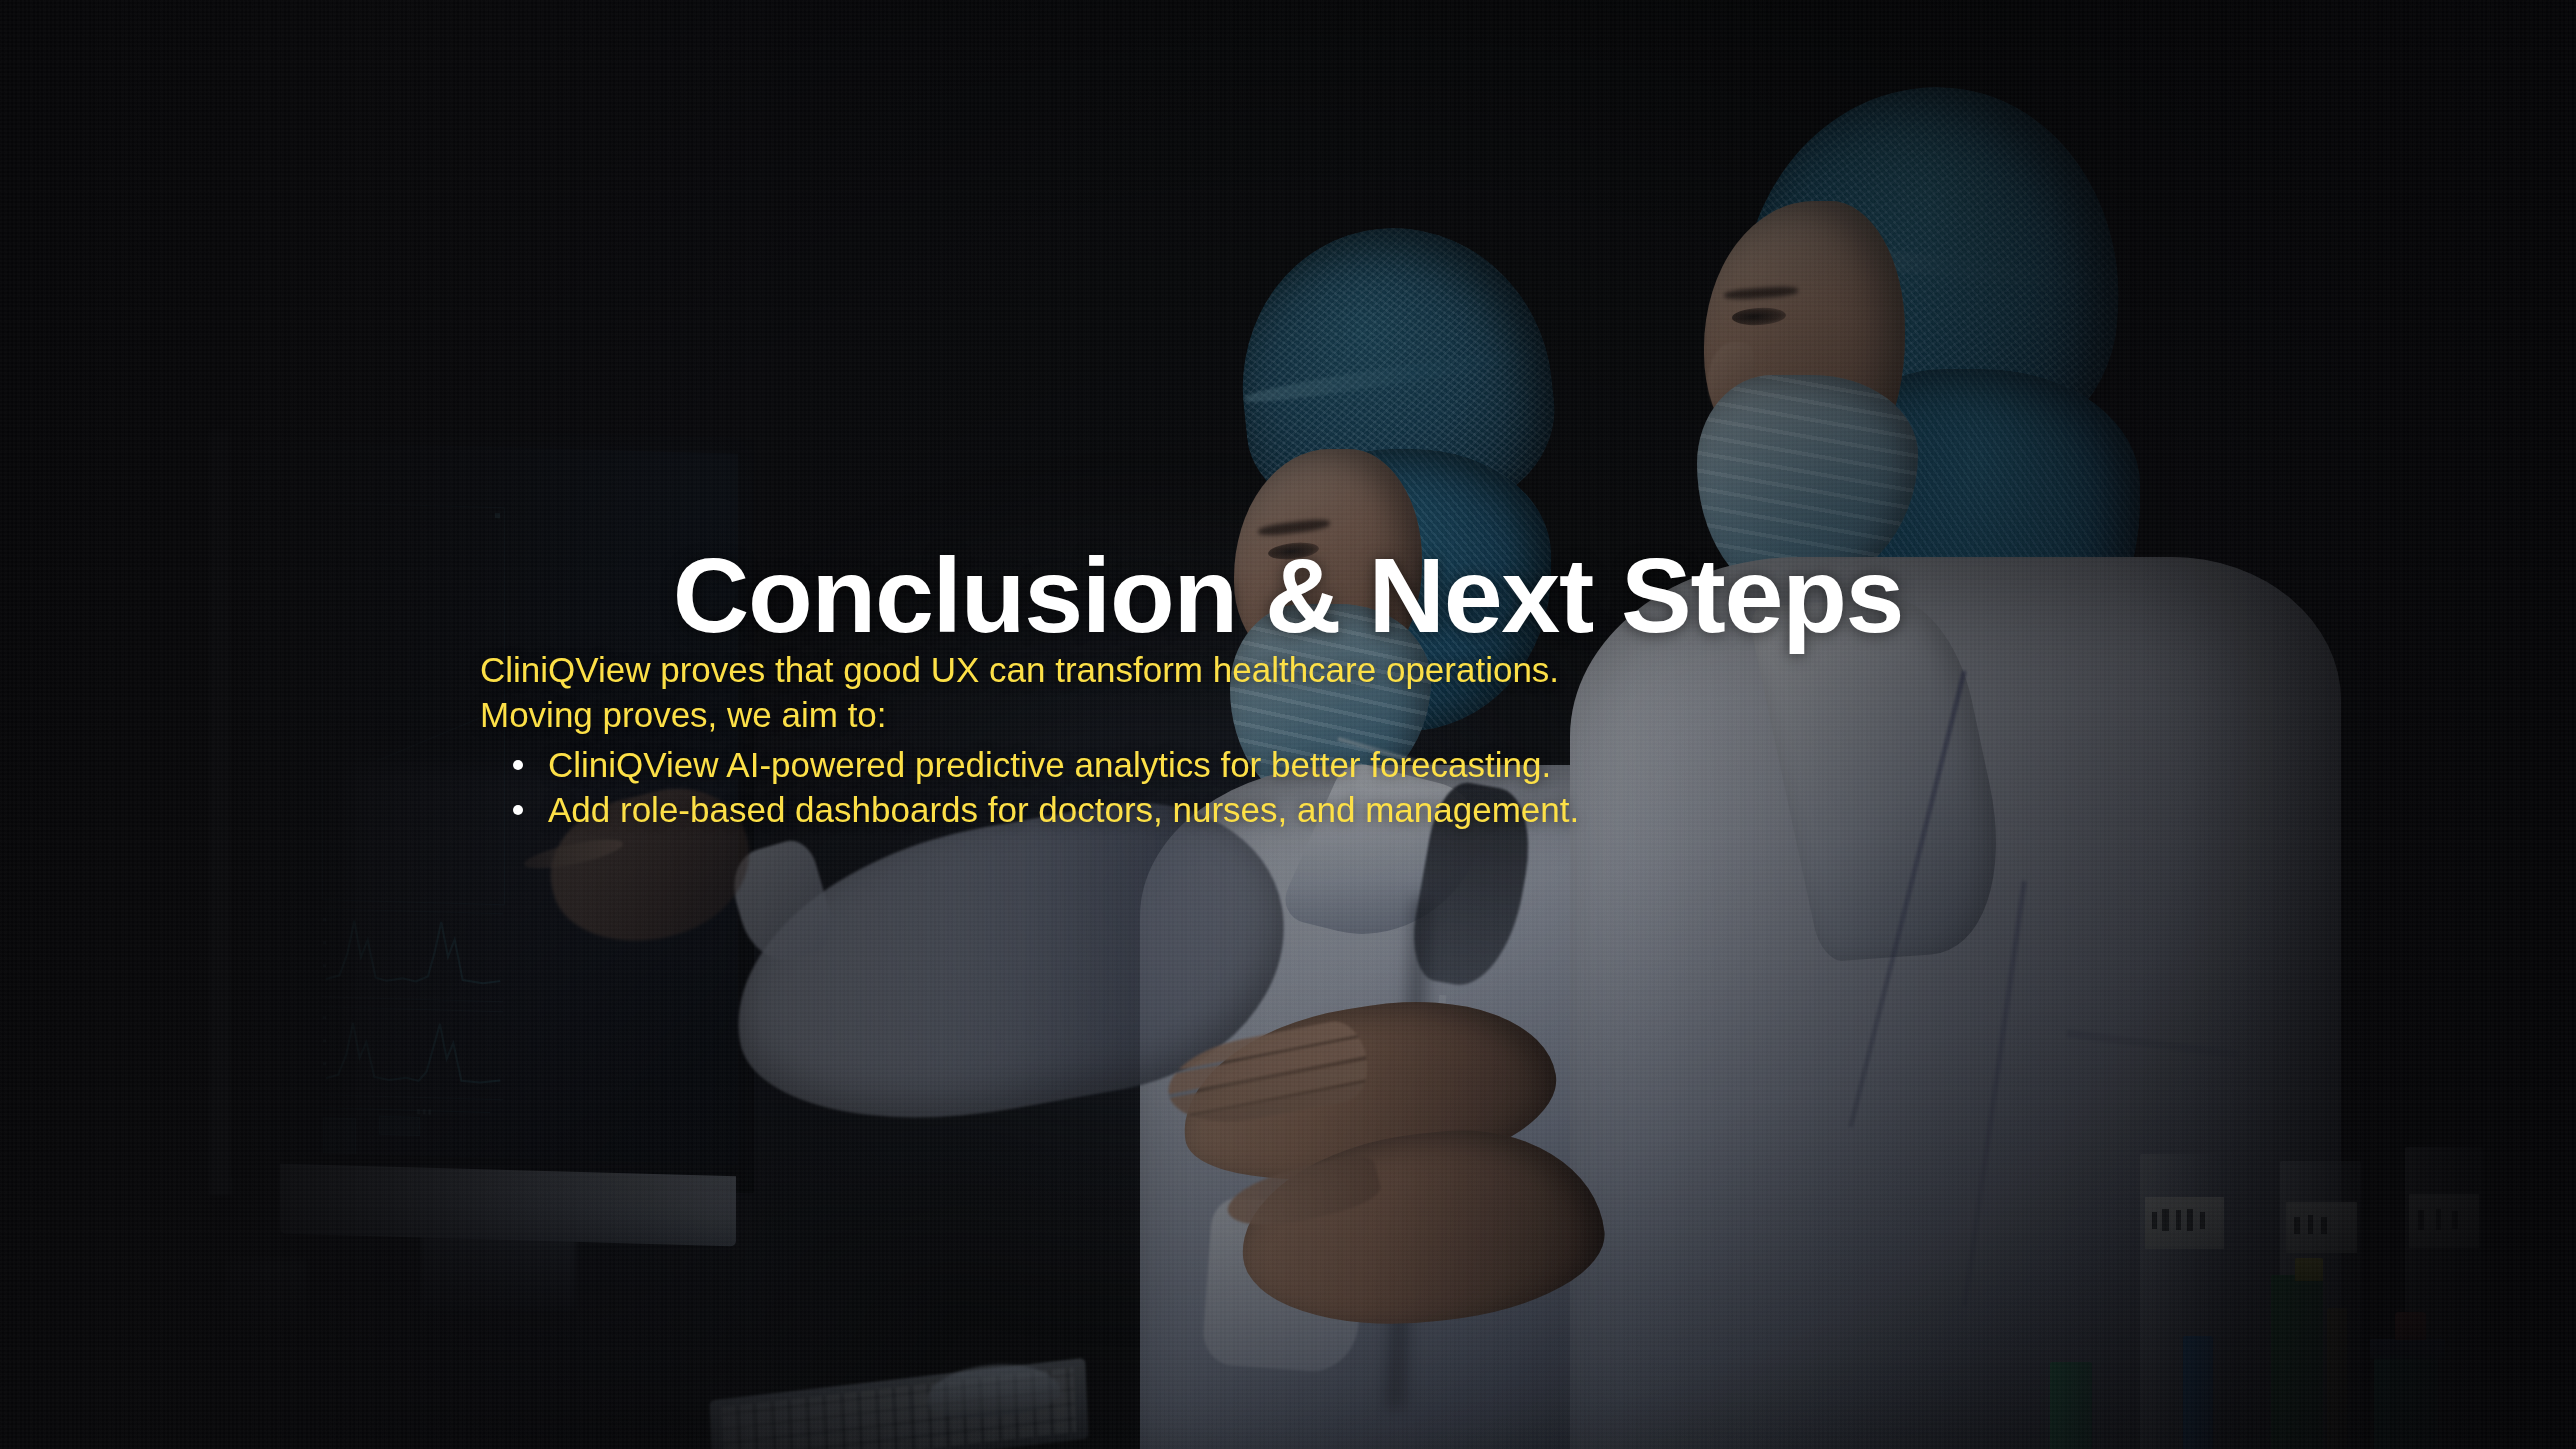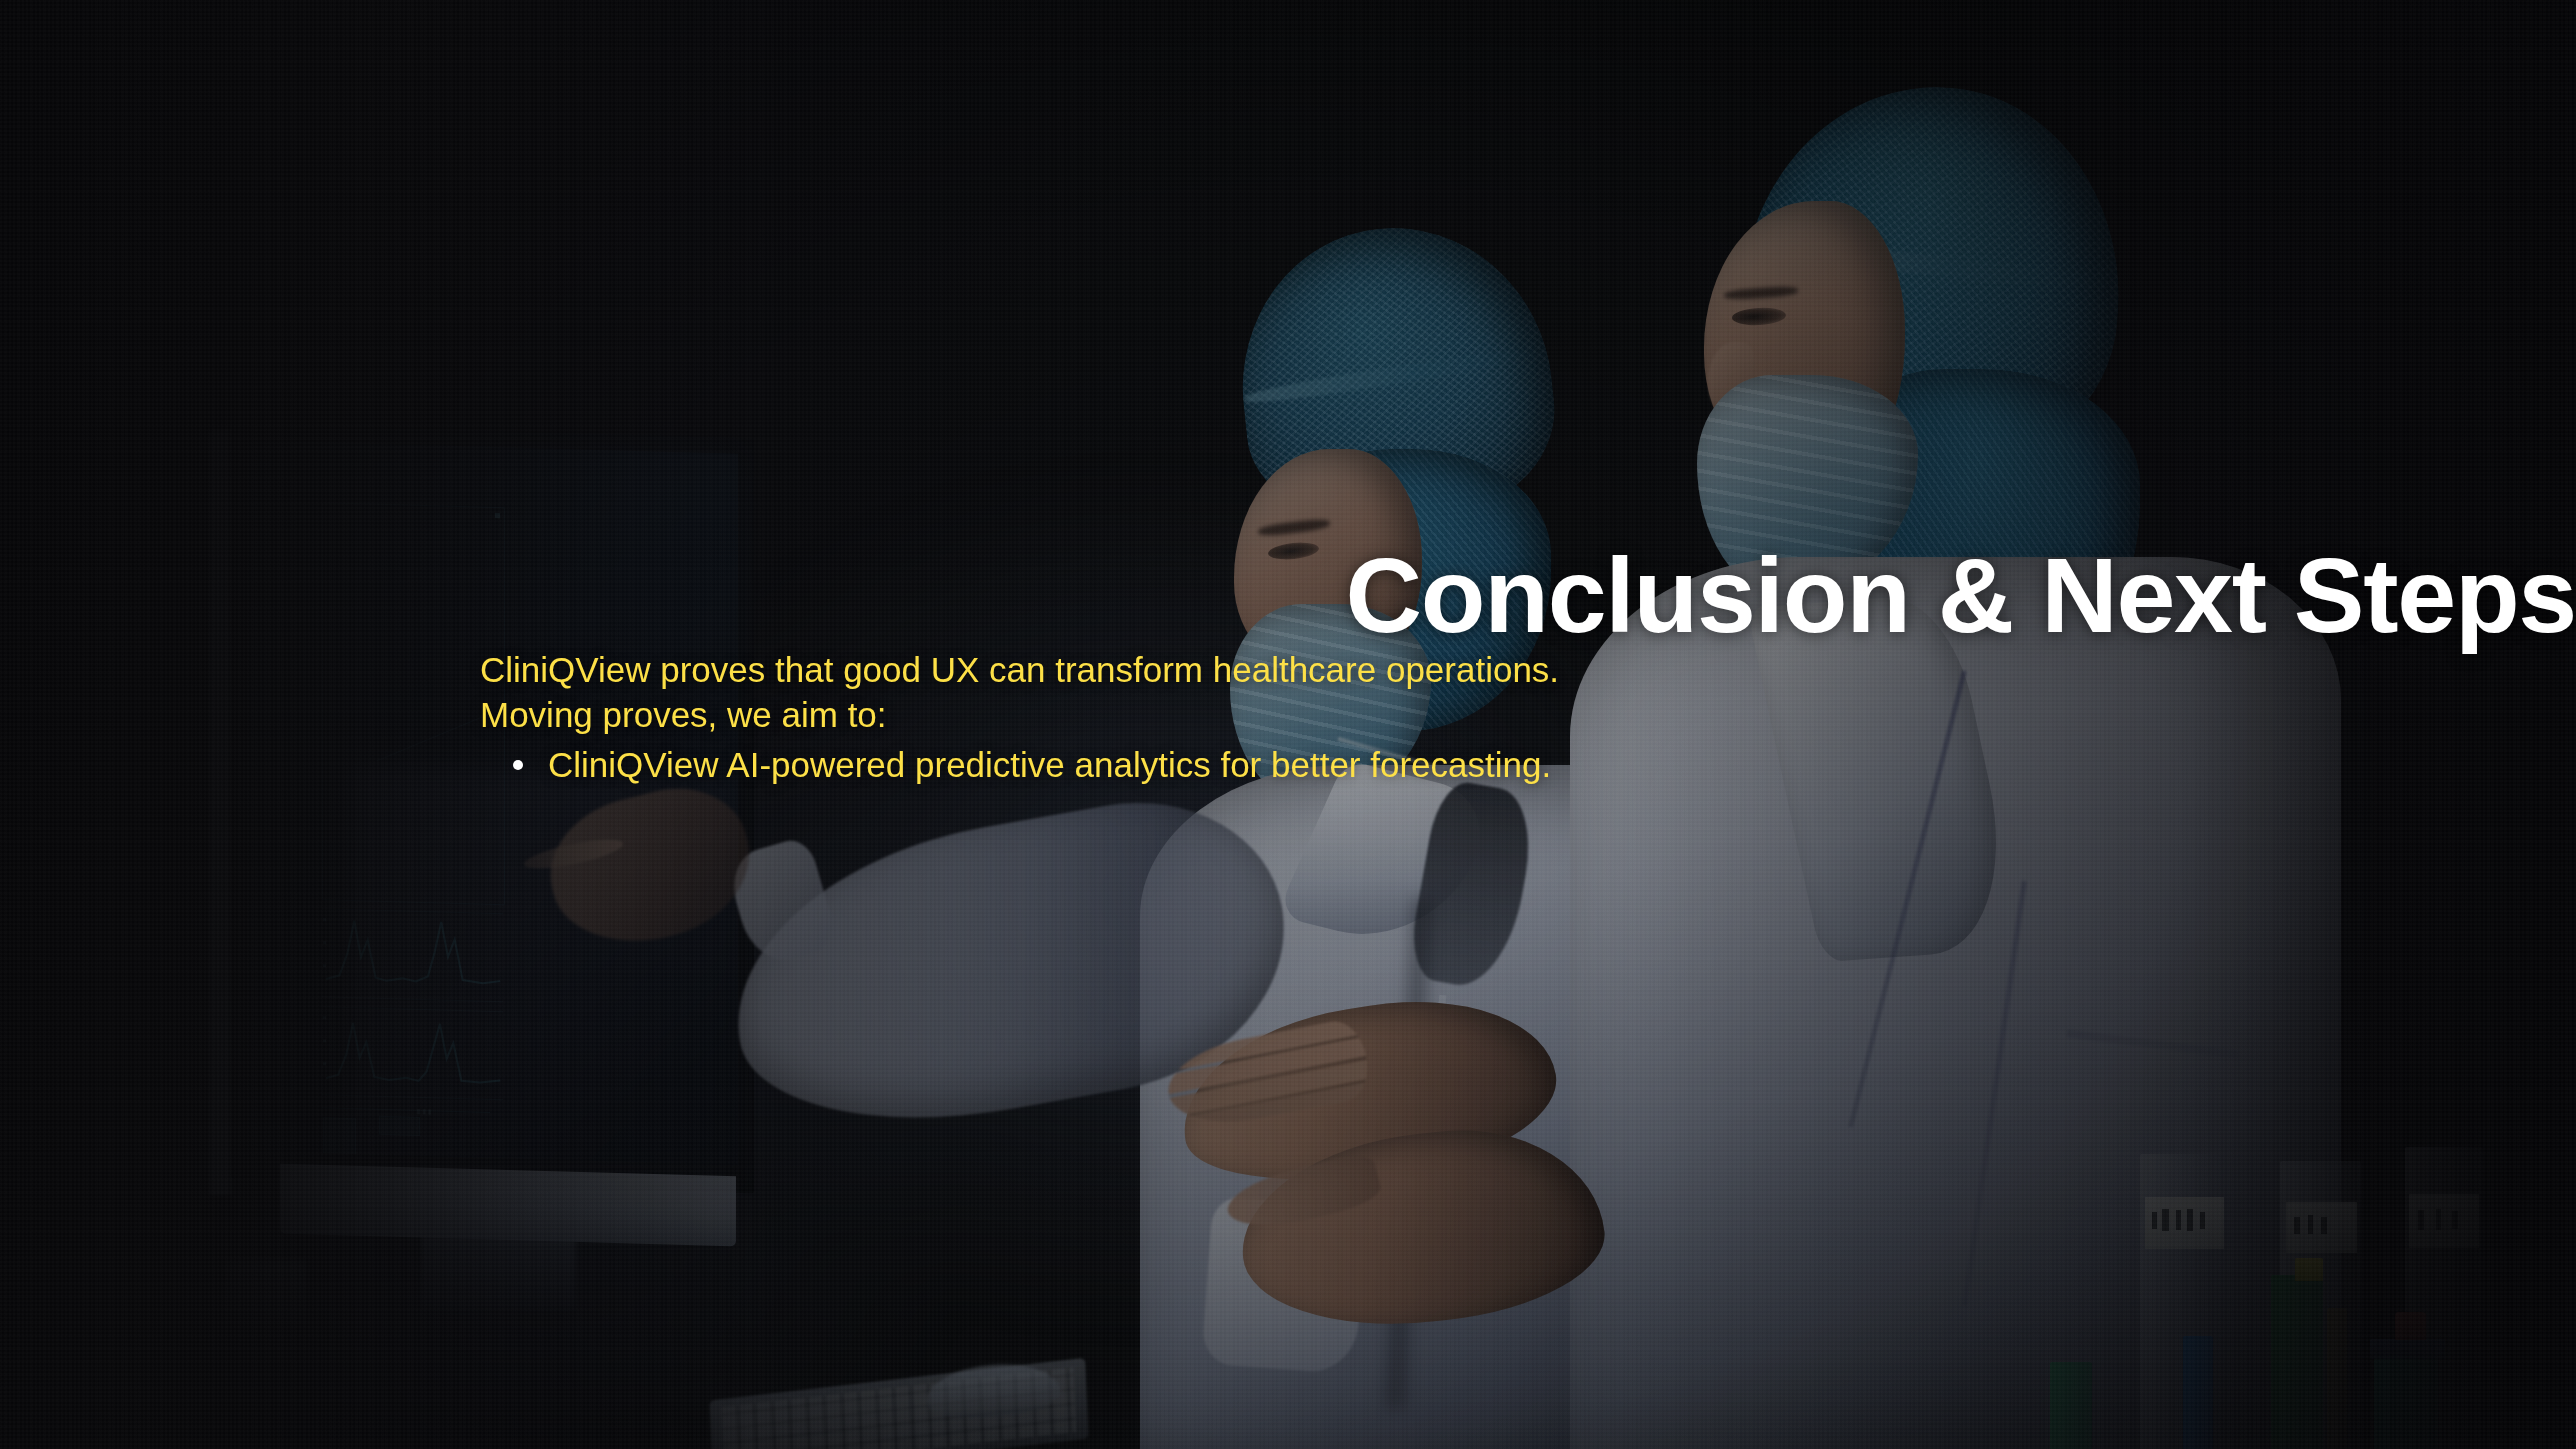--- a/index.html
+++ b/index.html
@@ -578,21 +578,21 @@
   
   .content {
     position: absolute;
     inset: 0;
     z-index: 20;
   }
   .slide-title {
     position: absolute;
     left: 0; right: 0;
     top: 471px;
-    text-align: right;
+    text-align: center;
     color: #ffffff;
     font-size: 106px;
     font-weight: bold;
     line-height: 1.0;
     letter-spacing: -1.3px;
     text-shadow: 0 1.3px 14.8px rgba(0,0,0,0.55);
     white-space: nowrap;
   }
   .body-block {
     position: absolute;
@@ -797,18 +797,22 @@
 
     <div class="body-block">
       <p class="para">CliniQView proves that good UX can transform healthcare operations.</p>
       <p class="para">Moving proves, we aim to:</p>
 
       <ul class="bullets">
         <li>
           <span class="dot"></span>
           <span>CliniQView AI-powered predictive analytics for better forecasting.</span>
         </li>
+        <li>
+          <span class="dot"></span>
+          <span>Add role-based dashboards for doctors, nurses, and management.</span>
+        </li>
       </ul>
     </div>
 
   </div>
 </div>
 
 
 </body></html>

